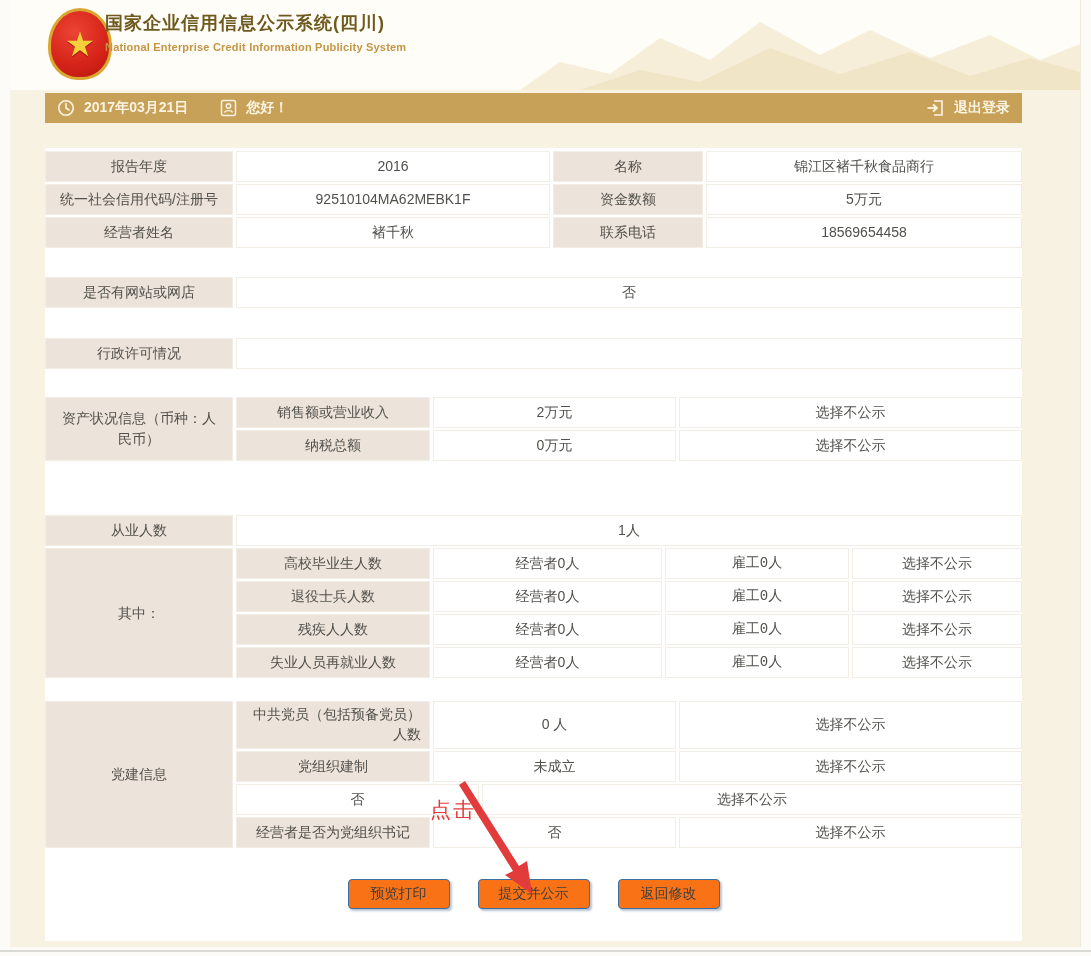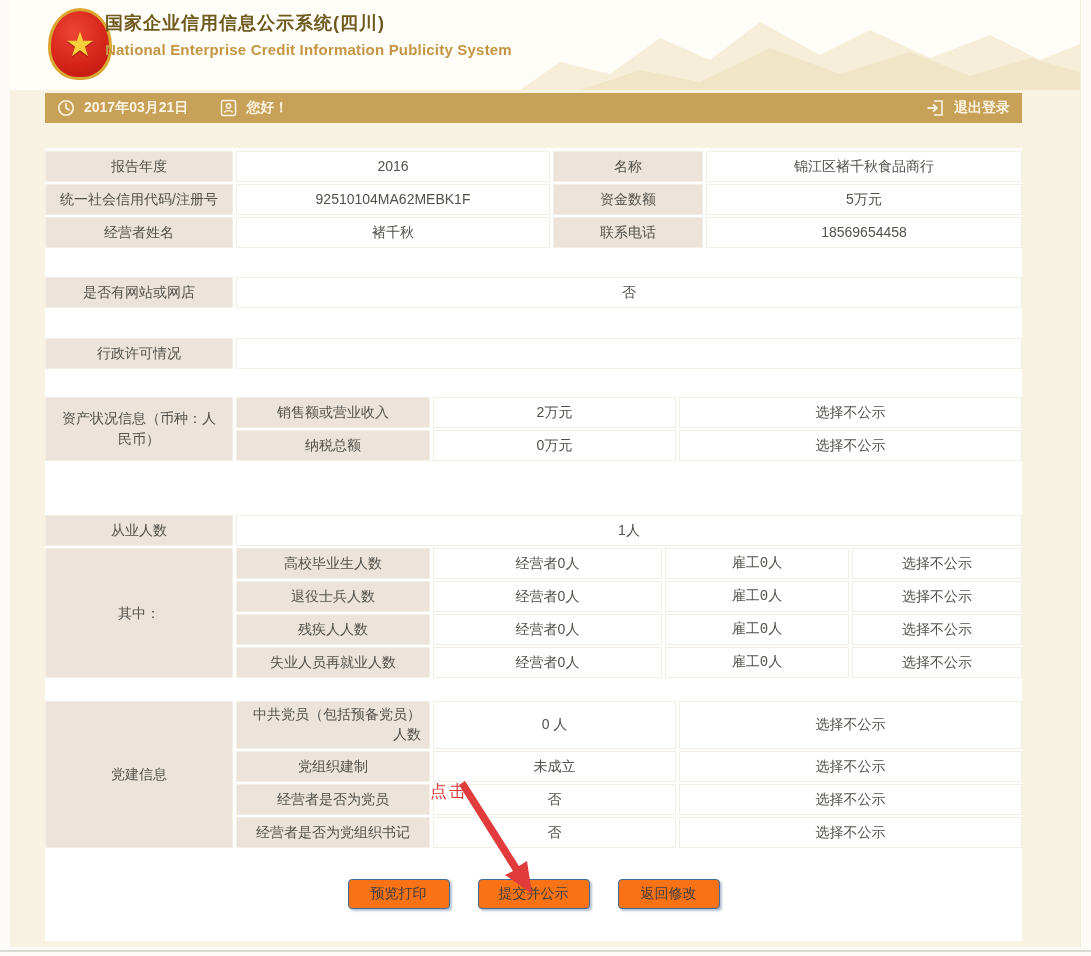--- a/index.html
+++ b/index.html
@@ -12,21 +12,21 @@
   
   .header { position:absolute; left:0; top:0; width:100%; height:90px; background:#fffdf8; overflow:hidden; }
   .watermark { position:absolute; right:0; top:0; }
   .emblem { position:absolute; left:38px; top:8px; width:64px; height:72px;
             background:radial-gradient(circle at 40% 32%, #ec4434 0%, #d7251a 55%, #b8150d 100%);
             border:3px solid #d9a832; border-radius:50% 50% 46% 46% / 52% 52% 44% 44%;
             display:flex; align-items:center; justify-content:center; }
   .emblem .star { color:#f7cf3a; font-size:34px; line-height:1; text-shadow:0 1px 1px #8f0e08; }
   .titles { position:absolute; left:95px; top:11px; }
   .title-cn { font-size:18px; font-weight:bold; color:#6e5a1e; letter-spacing:1px; }
-  .title-en { margin-top:6px; font-size:15px; font-weight:bold; color:#c49544; letter-spacing:.2px; }
+  .title-en { margin-top:6px; font-size:11px; font-weight:bold; color:#c49544; letter-spacing:.2px; }
 
   
   .goldbar { position:absolute; left:35px; top:93px; width:977px; height:30px; background:#c8a158;
              display:flex; align-items:center; padding:0 12px; color:#fbf4e2; font-size:14px; font-weight:bold; }
   .goldbar .icon { display:inline-flex; margin-right:9px; }
   .goldbar .seg { display:inline-flex; align-items:center; }
   .goldbar .greet { margin-left:32px; }
   .logout { margin-left:auto; display:inline-flex; align-items:center; cursor:pointer; }
 
   
@@ -51,21 +51,21 @@
 
   .mt-t2 { margin-top:29px; } .mt-t3 { margin-top:30px; } .mt-t4 { margin-top:28px; }
   .mt-t5 { margin-top:54px; } .mt-t6 { margin-top:23px; }
 
   
   .btnrow { display:flex; justify-content:center; gap:28px; margin-top:31px; }
   .btn { height:30px; min-width:102px; padding:0 20px; background:#f97316; border:1px solid #3a6fa0; border-radius:4px;
          color:#3d3d3d; font-size:14px; font-family:inherit; box-shadow:2px 2px 2px rgba(111,138,166,.5); cursor:pointer; }
 
   
-  .annot-text { position:absolute; left:430px; top:780px; color:#e23b3b; font-size:17px; letter-spacing:2px; }
+  .annot-text { position:absolute; left:430px; top:796px; color:#e23b3b; font-size:21px; letter-spacing:2px; }
   .annot-arrow { position:absolute; left:440px; top:776px; }
 </style>
 </head>
 <body>
 
 <div class="page">
   <div class="card">
 
     <div class="header">
       <svg class="watermark" width="560" height="90" viewBox="0 0 560 90">
@@ -197,21 +197,20 @@
             <div class="cell lab w-sub h48">中共党员（包括预备党员）人数</div>
             <div class="cell val w-av h48">0 人</div>
             <div class="cell val w-pub h48">选择不公示</div>
           </div>
           <div class="row">
             <div class="cell lab w-sub">党组织建制</div>
             <div class="cell val w-av">未成立</div>
             <div class="cell val w-pub">选择不公示</div>
           </div>
           <div class="row">
-            <div class="cell lab w-sub">经营者是否为党员</div>
             <div class="cell val w-av">否</div>
             <div class="cell val w-pub">选择不公示</div>
           </div>
           <div class="row">
             <div class="cell lab w-sub">经营者是否为党组织书记</div>
             <div class="cell val w-av">否</div>
             <div class="cell val w-pub">选择不公示</div>
           </div>
         </div>
       </div>

